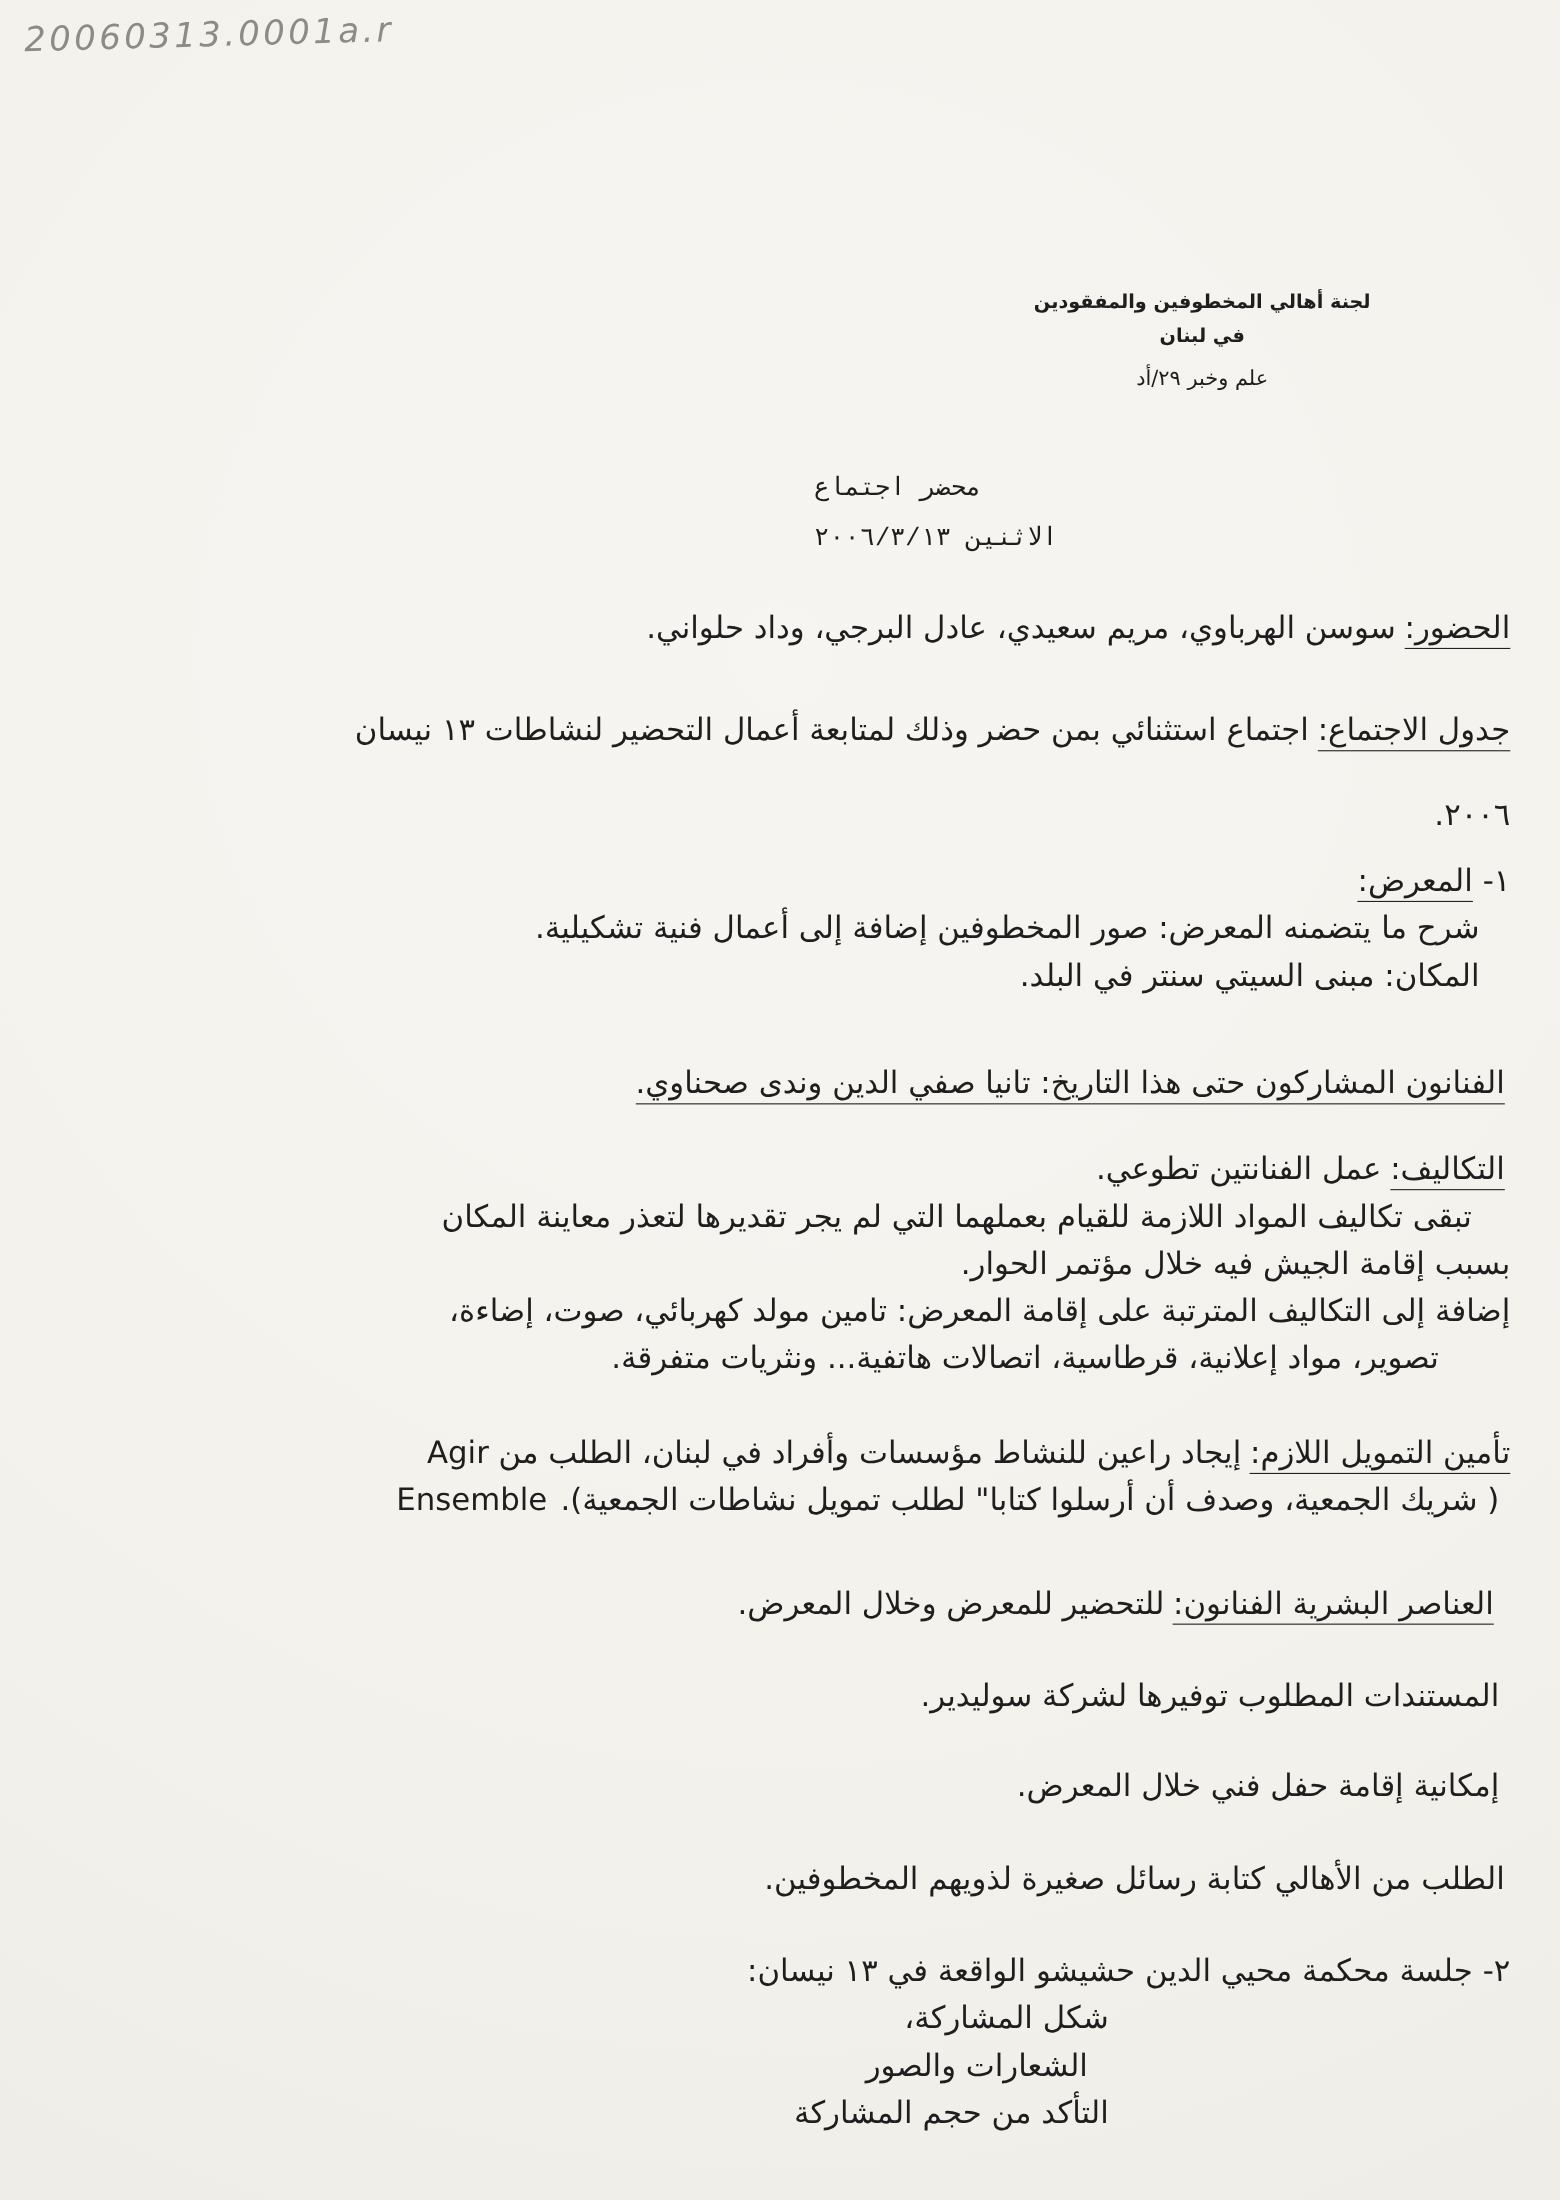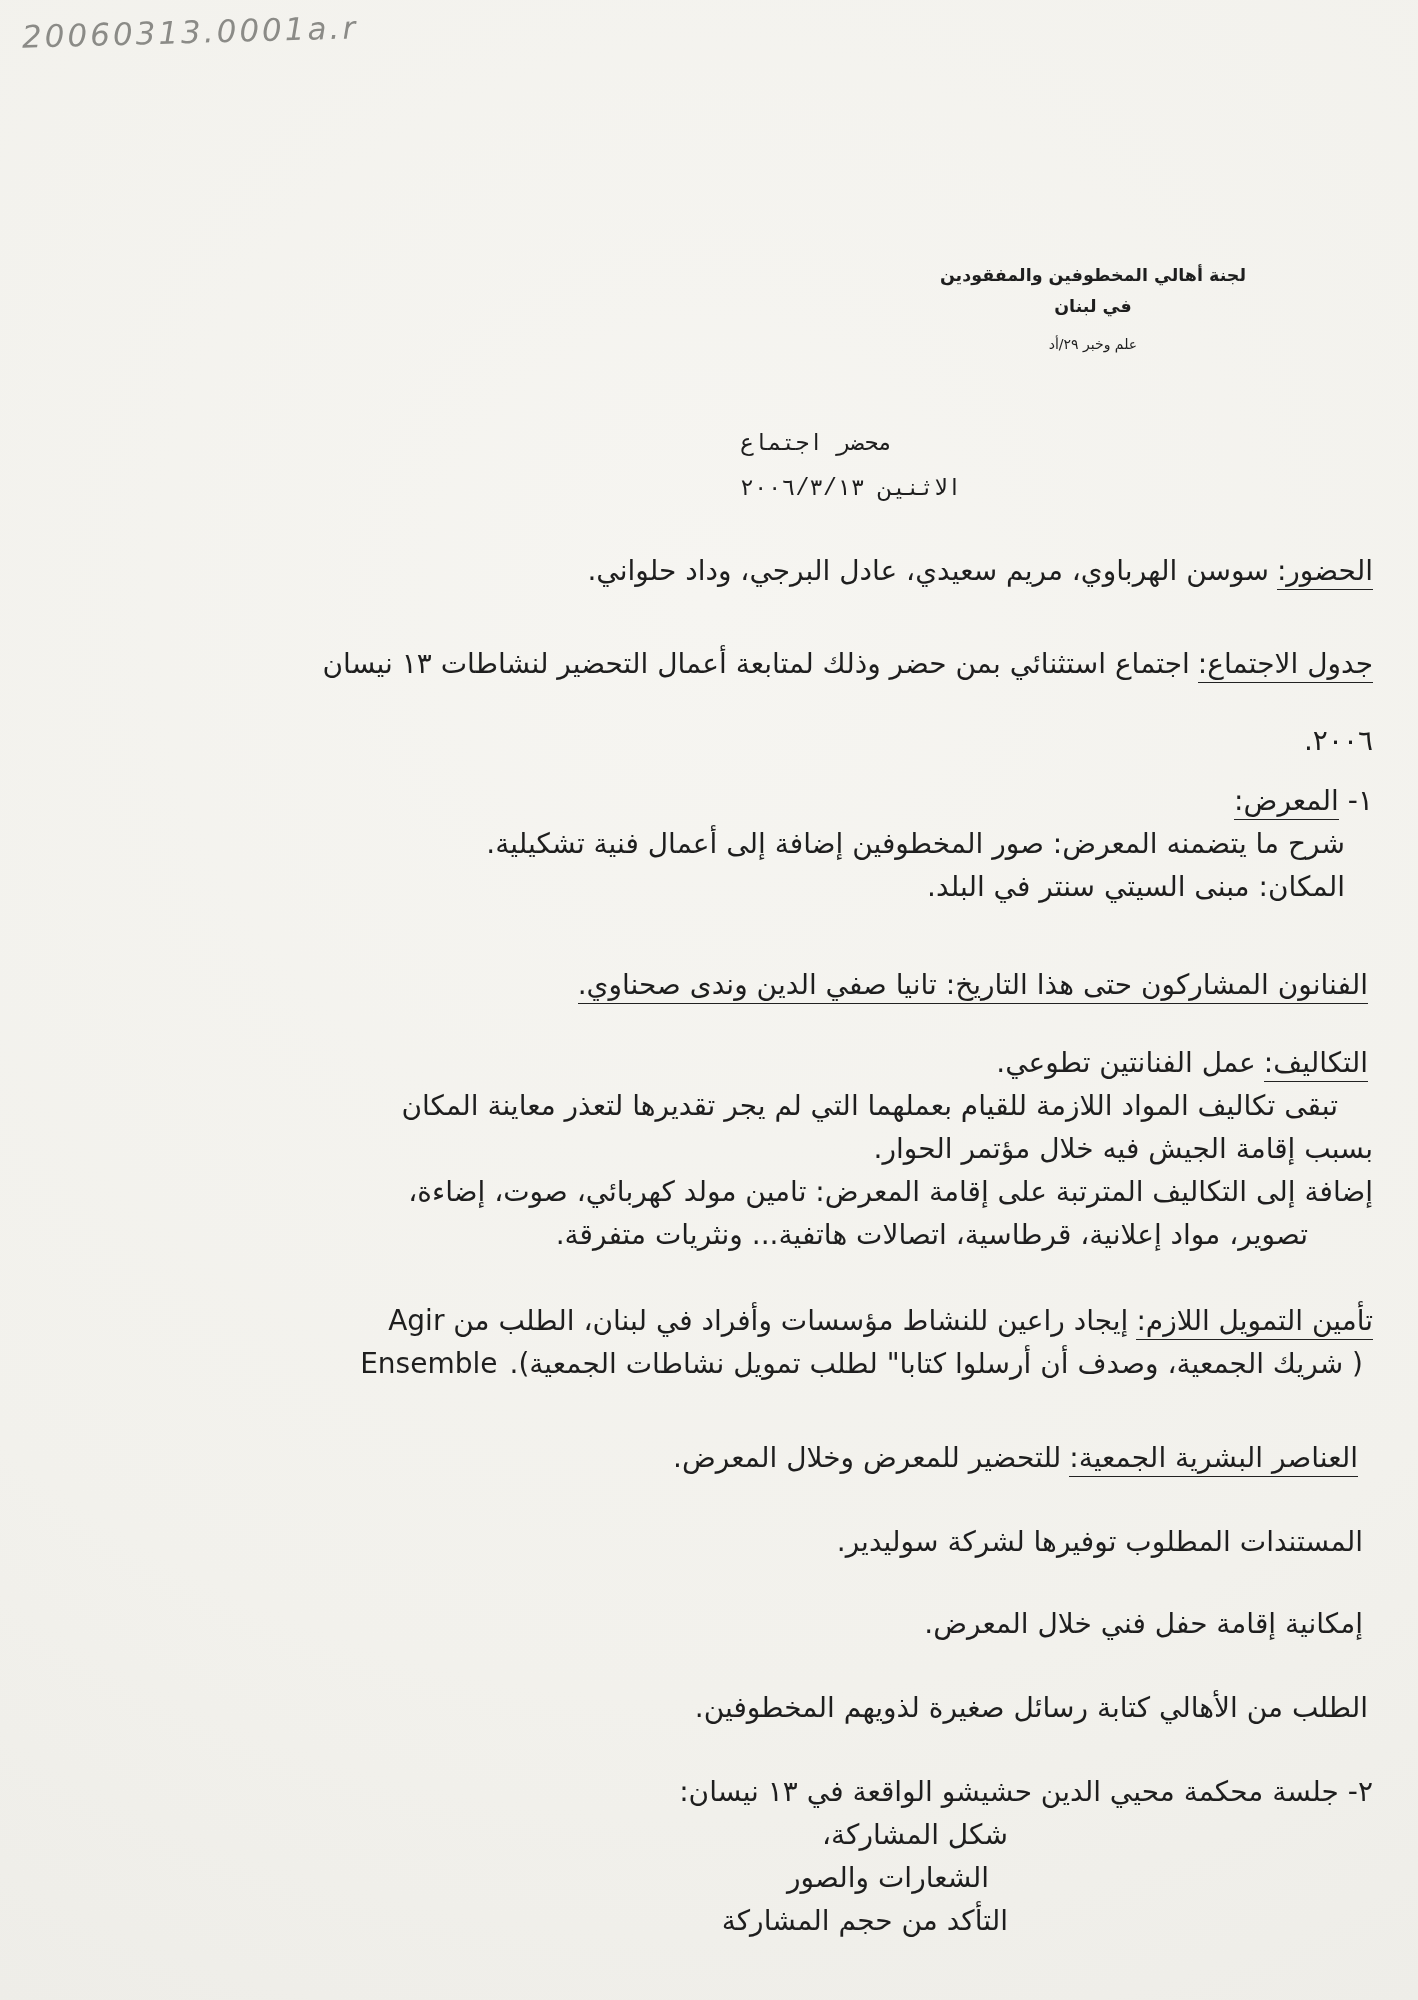--- a/index.html
+++ b/index.html
@@ -18,21 +18,21 @@
     font-style:italic;letter-spacing:3px;
     transform:rotate(-1.6deg);
     white-space:nowrap;
   }
   .letterhead{
     position:absolute;top:260px;right:172px;
     text-align:center;white-space:nowrap;
     line-height:31px;
   }
   .lh-bold{font-weight:bold;font-size:17.5px;}
-  .lh-small{font-size:14px;margin-top:7px;}
+  .lh-small{font-size:19px;margin-top:7px;}
   .titleblock{
     position:absolute;top:422px;left:740px;width:340px;
     text-align:left;font-size:23px;line-height:45px;
     white-space:nowrap;direction:rtl;font-family:Liberation Mono, monospace;
   }
   .bl{
     position:absolute;right:45px;
     direction:rtl;text-align:right;
     font-size:28px;line-height:40px;
     white-space:nowrap;
@@ -90,21 +90,21 @@
   <div class="bl" style="top:1215px;right:110px;">تصوير، مواد إعلانية، قرطاسية، اتصالات هاتفية... ونثريات متفرقة.</div>
 
   <div class="bl" style="top:1301px;">
     <span class="u">تأمين التمويل اللازم:</span><span class="txt">إيجاد راعين للنشاط مؤسسات وأفراد في لبنان، الطلب من Agir</span>
   </div>
   <div class="bl ltrline" style="top:1344px;right:55px;">
     <span class="lat">Ensemble</span><span class="ens">( شريك الجمعية، وصدف أن أرسلوا كتابا" لطلب تمويل نشاطات الجمعية).</span>
   </div>
 
   <div class="bl" style="top:1438px;right:60px;">
-    <span class="u">العناصر البشرية الجمعية:</span><span class="txt">للتحضير للمعرض وخلال المعرض.</span>
+    <span class="u">العناصر البشرية الفنانون:</span><span class="txt">للتحضير للمعرض وخلال المعرض.</span>
   </div>
 
   <div class="bl" style="top:1522px;right:55px;">المستندات المطلوب توفيرها لشركة سوليدير.</div>
 
   <div class="bl" style="top:1604px;right:55px;">إمكانية إقامة حفل فني خلال المعرض.</div>
 
   <div class="bl" style="top:1688px;right:50px;">الطلب من الأهالي كتابة رسائل صغيرة لذويهم المخطوفين.</div>
 
   <div class="bl" style="top:1772px;">
     <span class="num">٢-</span><span>جلسة محكمة محيي الدين حشيشو الواقعة في ١٣ نيسان:</span>

